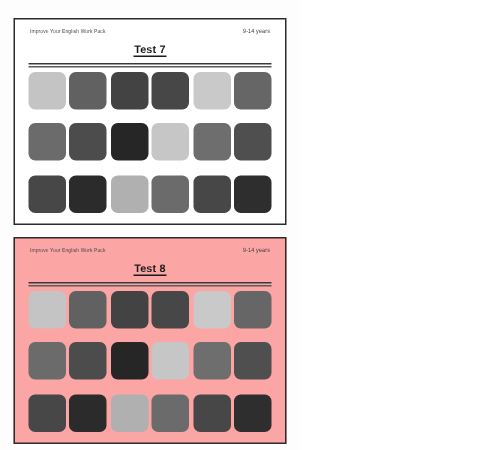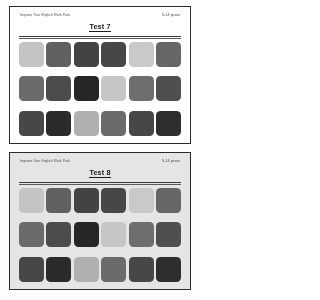--- a/index.html
+++ b/index.html
@@ -14,21 +14,21 @@
 
   #page {
     width: 200px;
     height: 300px;
     background: #fdfdfd;
     display: flex;
     flex-direction: column;
     align-items: center;
     justify-content: flex-start;
     box-sizing: border-box;
-    padding-top: 6px;
+    padding-top: 12px;
   }
 
   .worksheet-card {
     width: 182px;
     height: 138px;
     background: #ffffff;
     border: 1.6px solid #2b2b2b;
     box-sizing: border-box;
     padding: 7px 8px 6px 8px;
     display: flex;
@@ -165,21 +165,21 @@
         <div class="swatch" style="background-color: rgb(71, 71, 71);"></div>
         <div class="swatch" style="background-color: rgb(43, 43, 43);"></div>
         <div class="swatch" style="background-color: rgb(176, 176, 176);"></div>
         <div class="swatch" style="background-color: rgb(107, 107, 107);"></div>
         <div class="swatch" style="background-color: rgb(71, 71, 71);"></div>
         <div class="swatch" style="background-color: rgb(46, 46, 46);"></div>
       </div>
     </div>
   </div>
 
-  <div class="worksheet-card" style="border-color: rgb(43, 43, 43); background-color: #e5e5e5;">
+  <div class="worksheet-card" style="border-color: rgb(43, 43, 43); background-color: #fca5a5;">
     <div class="card-header">
       <div class="pack-label">Improve Your English Work Pack</div>
       <div class="age-label">9-14 years</div>
     </div>
 
     <div class="title-row">
       <div class="test-title">Test 8</div>
     </div>
 
     <div class="rule-group">

